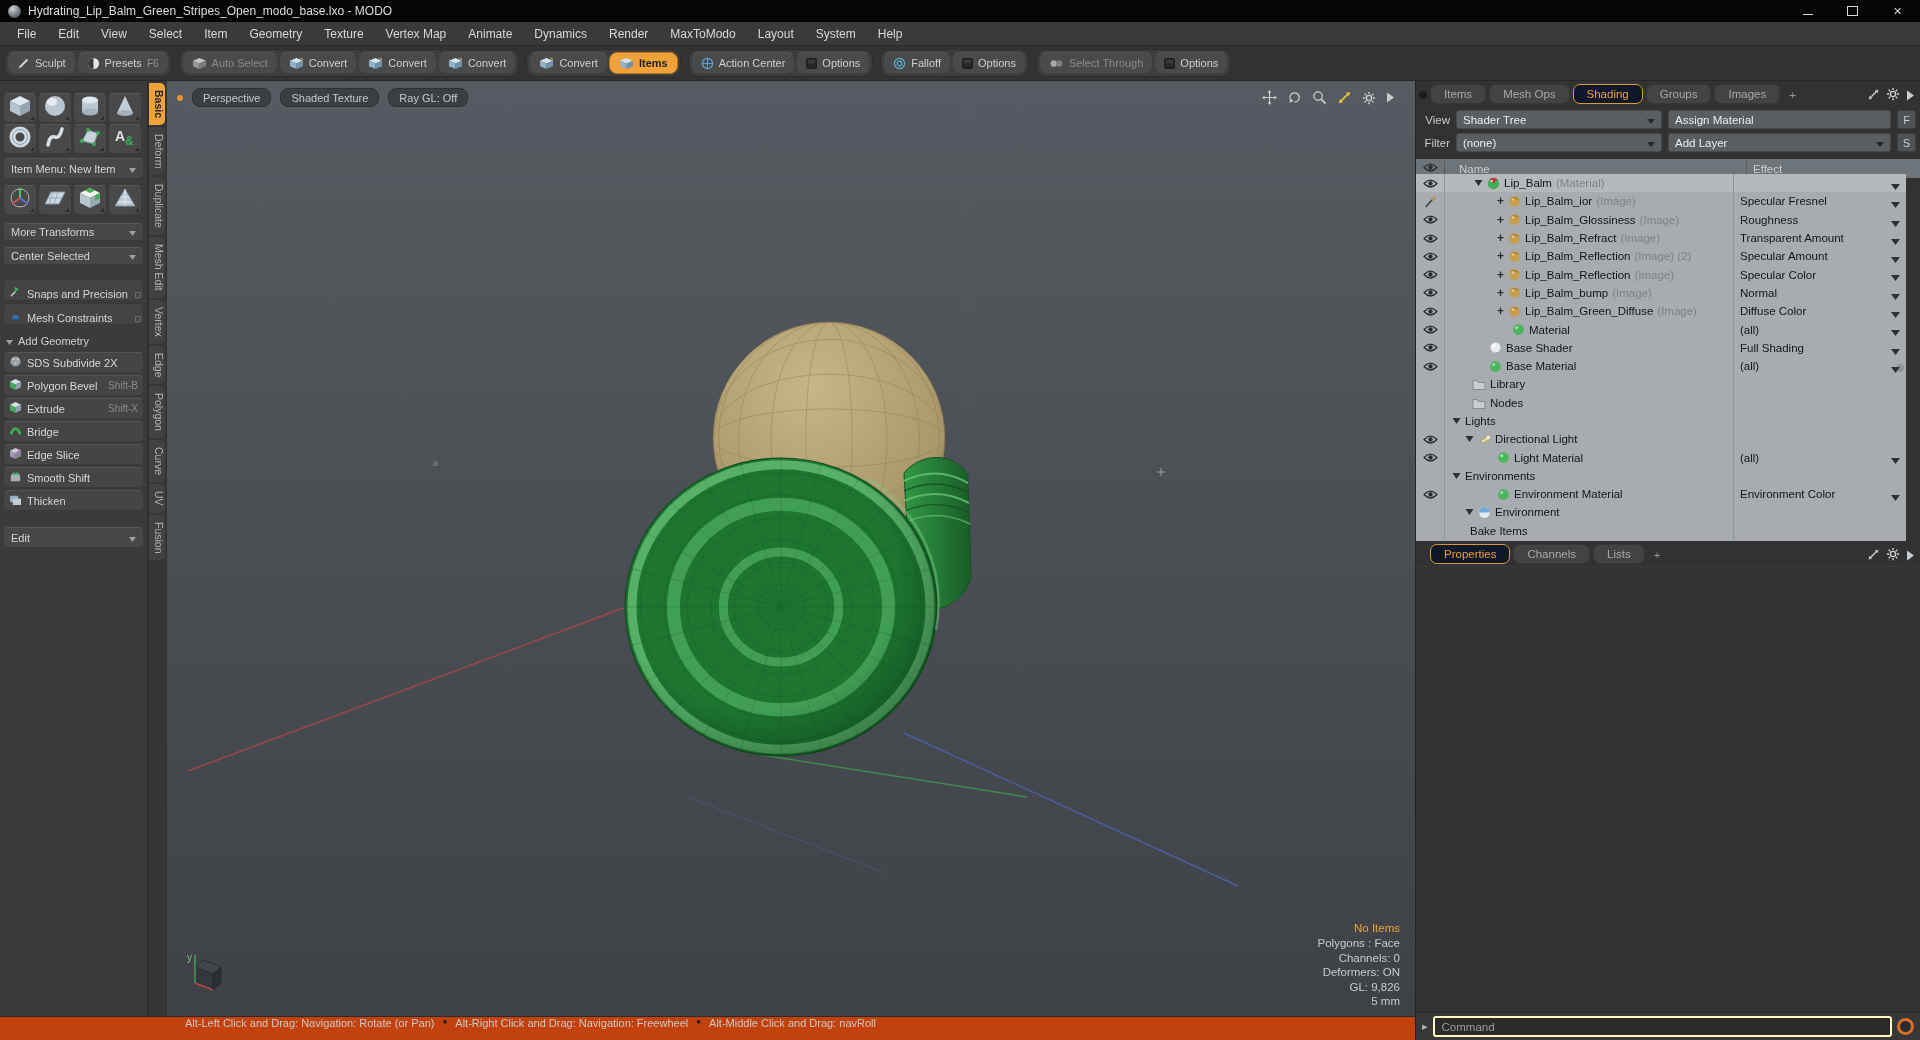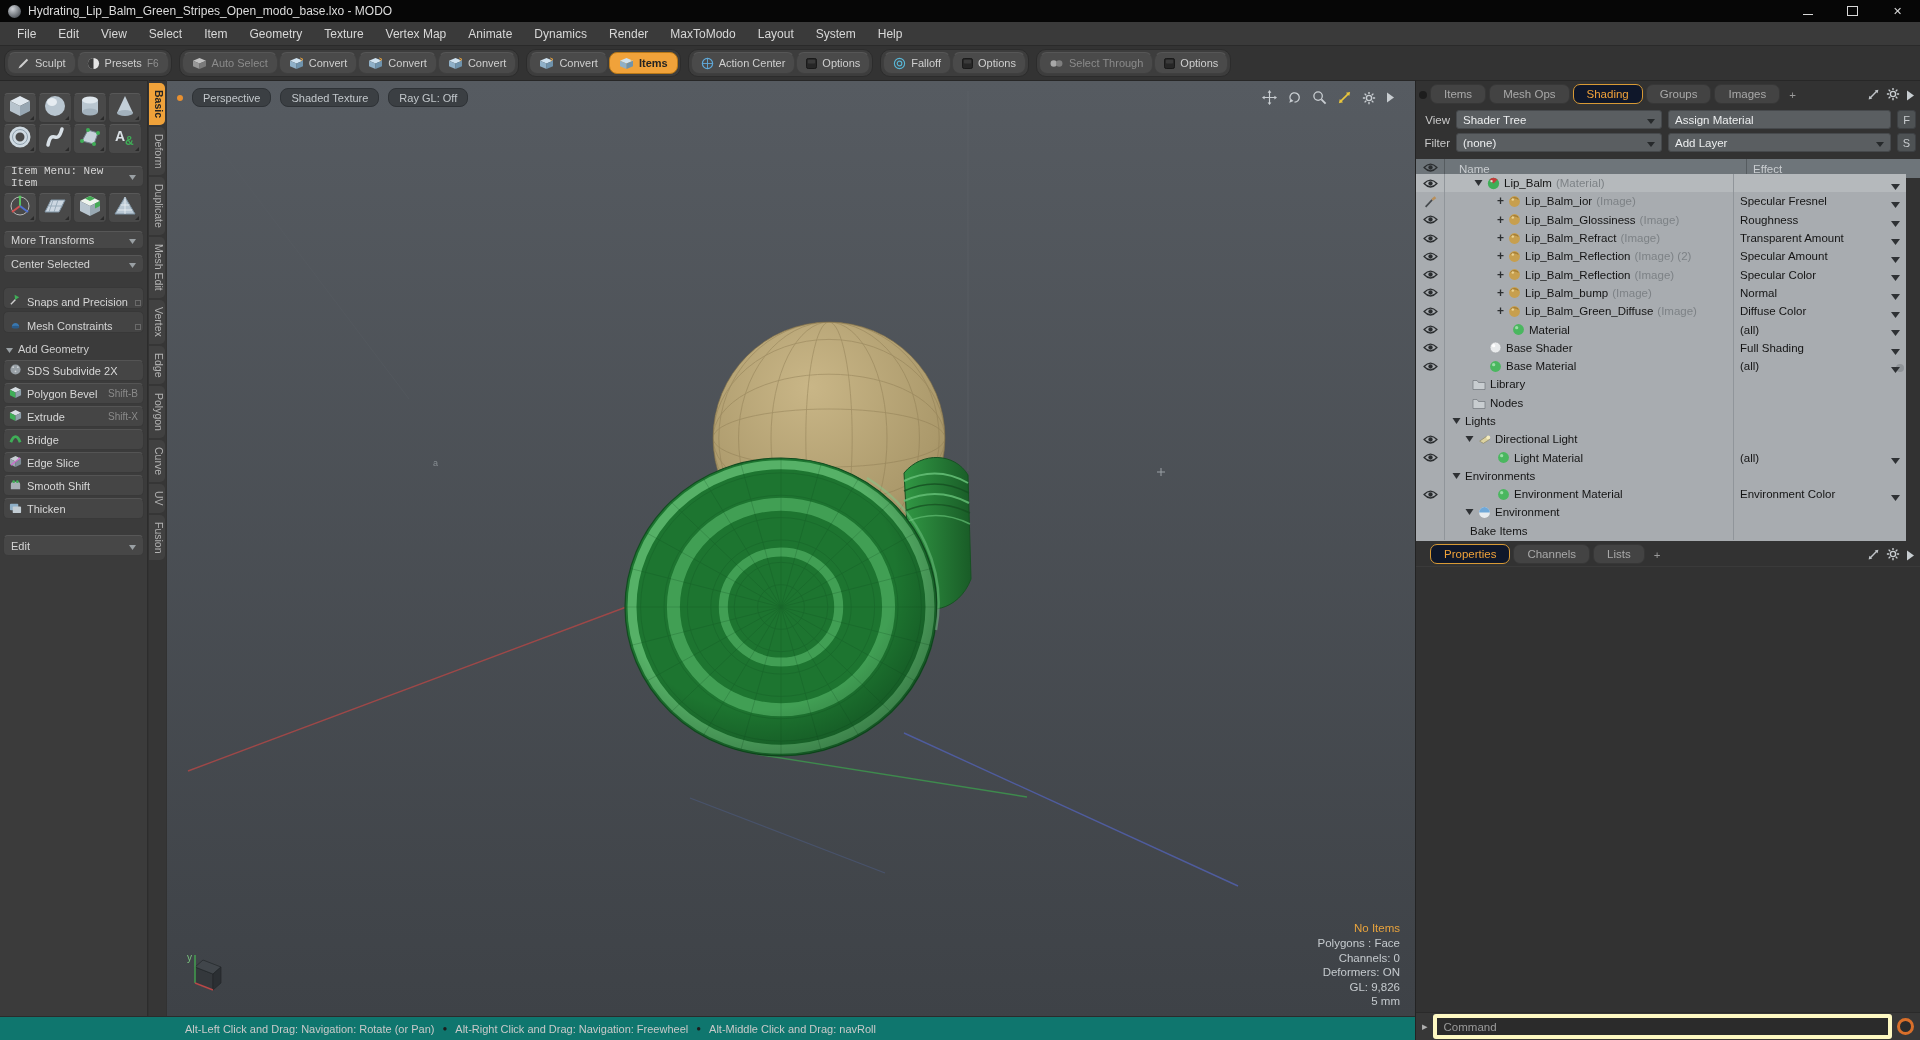--- a/index.html
+++ b/index.html
@@ -96,27 +96,27 @@
   .tr-exp.plus{font-weight:bold;color:#2c2f31;font-size:12px;line-height:10px;}
   .tr-ic{display:flex;align-items:center;}
   .tr-effect{width:173px;flex:none;align-self:stretch;border-left:1px solid #90959a;display:flex;align-items:center;
              padding-left:6px;box-sizing:border-box;position:relative;}
   .tr-arrow{position:absolute;right:6px;top:6px;}
   .tree-scrolldot{position:absolute;right:2px;top:190px;width:8px;height:8px;border-radius:50%;background:#8f9498;}
   .props-body{position:absolute;top:485px;left:0;right:0;bottom:28px;background:#323232;border-top:1px solid #3a3a3a;}
   .cmd-row{position:absolute;left:0;right:0;bottom:0;height:28px;background:#373737;display:flex;align-items:center;
            gap:5px;padding:0 6px;box-sizing:border-box;border-top:1px solid #2a2a2a;}
   .cmd-chev{color:#b0b0b0;font-size:11px;}
-  .cmd-input{flex:1;height:17px;background:#2b2b2b;border:4px solid #fef9c3;border-radius:3px;color:#9a9a9a;
+  .cmd-input{flex:1;height:17px;background:#2b2b2b;border:2px solid #fef9c3;border-radius:3px;color:#9a9a9a;
              font-size:11.5px;padding:0 7px;font-family:"Liberation Sans",sans-serif;}
   .cmd-input::placeholder{color:#9a9a9a;}
   .cmd-icon{width:11px;height:11px;border-radius:50%;border:3px solid #d96f2a;background:#2b2b2b;}
   
-  .statusbar{position:absolute;left:0;top:1016px;width:1415px;height:24px;background:#0f766e;border-top:1px solid #2b2b2b;
-             display:flex;align-items:center;padding-left:185px;box-sizing:border-box;font-size:11px;color:#c9c9c9;}
+  .statusbar{position:absolute;left:0;top:1016px;width:1415px;height:24px;background:#c2410c;border-top:1px solid #2b2b2b;
+             display:flex;align-items:flex-start;padding-left:185px;box-sizing:border-box;font-size:11px;color:#c9c9c9;}
   .statusbar .bullet{color:#1c1c1c;font-size:8px;margin:0 8px;}
 </style>
 </head>
 <body>
 
 <div class="titlebar">
   <span class="tb-logo"></span>
   <span>Hydrating_Lip_Balm_Green_Stripes_Open_modo_base.lxo - MODO</span>
   <div class="win-controls">
     <div class="win-btn">
@@ -351,21 +351,21 @@
             </svg></span>
         </div>
         <div class="grid-btn">
           <span><svg width="26" height="24" viewBox="0 0 24 24">
               <text x="2" y="16" font-size="14" font-weight="bold" fill="#dbe1e6" font-family="Liberation Sans,sans-serif">A</text>
               <text x="12" y="20" font-size="12" font-weight="bold" fill="#3fae57" font-family="Liberation Sans,sans-serif">&amp;</text>
             </svg></span>
         </div>
       </div>
     </div>
-  <div class="lp-drop" style="margin-top:12px;font-family:Liberation Mono, monospace;">
+  <div class="lp-drop" style="margin-top:4px;">
     <span>Item Menu: New Item</span>
     <span><svg width="7" height="5" viewBox="0 0 7 5">
           <path d="M0 0h7L3.5 5z" fill="#9aa0a4"></path>
         </svg></span>
   </div>
   <div style="margin-top:6px;" id="xform-grid">
       <div class="grid-row">
         <div class="grid-btn">
           <span><svg width="26" height="24" viewBox="0 0 24 24">
               <circle cx="12" cy="12" r="9" fill="none" stroke="#b8b8b8"></circle>

